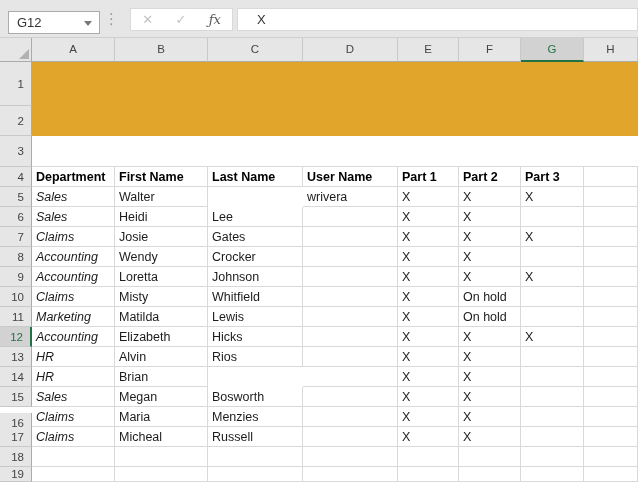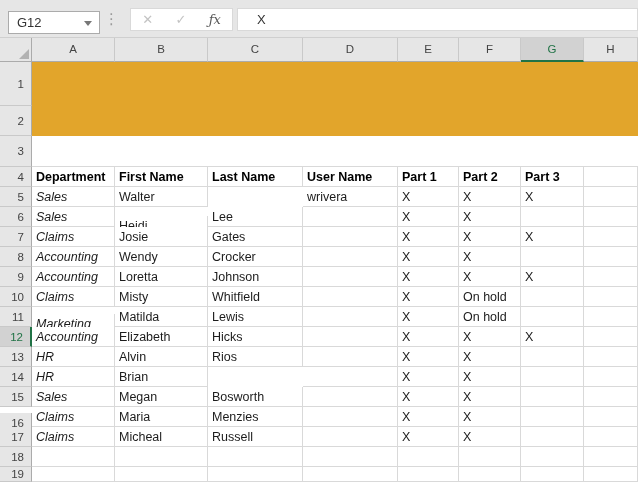--- a/index.html
+++ b/index.html
@@ -123,21 +123,21 @@
       <div class="cell italic" style="left: 32px; top: 149px; width: 83px; height: 20px;">Sales</div>
       <div class="cell" style="left: 115px; top: 149px; width: 93px; height: 20px;">Walter</div>
       <div class="cell" style="left: 208px; top: 149px; width: 95px; height: 20px; margin-top: 28px;">Rivera</div>
       <div class="cell" style="left: 303px; top: 149px; width: 95px; height: 20px;">wrivera</div>
       <div class="cell" style="left: 398px; top: 149px; width: 61px; height: 20px;">X</div>
       <div class="cell" style="left: 459px; top: 149px; width: 62px; height: 20px;">X</div>
       <div class="cell" style="left: 521px; top: 149px; width: 63px; height: 20px;">X</div>
       <div class="cell" style="left: 584px; top: 149px; width: 54px; height: 20px;"></div>
       <div class="rowhdr" style="top: 169px; height: 20px;">6</div>
       <div class="cell italic" style="left: 32px; top: 169px; width: 83px; height: 20px;">Sales</div>
-      <div class="cell" style="left: 115px; top: 178px; width: 93px; height: 20px;">Heidi</div>
+      <div class="cell" style="left: 115px; top: 169px; width: 93px; height: 20px;">Heidi</div>
       <div class="cell" style="left: 208px; top: 169px; width: 95px; height: 20px;">Lee</div>
       <div class="cell" style="left: 303px; top: 169px; width: 95px; height: 20px;"></div>
       <div class="cell" style="left: 398px; top: 169px; width: 61px; height: 20px;">X</div>
       <div class="cell" style="left: 459px; top: 169px; width: 62px; height: 20px;">X</div>
       <div class="cell" style="left: 521px; top: 169px; width: 63px; height: 20px;"></div>
       <div class="cell" style="left: 584px; top: 169px; width: 54px; height: 20px;"></div>
       <div class="rowhdr" style="top: 189px; height: 20px;">7</div>
       <div class="cell italic" style="left: 32px; top: 189px; width: 83px; height: 20px;">Claims</div>
       <div class="cell" style="left: 115px; top: 189px; width: 93px; height: 20px;">Josie</div>
       <div class="cell" style="left: 208px; top: 189px; width: 95px; height: 20px;">Gates</div>
@@ -167,21 +167,21 @@
       <div class="rowhdr" style="top: 249px; height: 20px;">10</div>
       <div class="cell italic" style="left: 32px; top: 249px; width: 83px; height: 20px;">Claims</div>
       <div class="cell" style="left: 115px; top: 249px; width: 93px; height: 20px;">Misty</div>
       <div class="cell" style="left: 208px; top: 249px; width: 95px; height: 20px;">Whitfield</div>
       <div class="cell" style="left: 303px; top: 249px; width: 95px; height: 20px;"></div>
       <div class="cell" style="left: 398px; top: 249px; width: 61px; height: 20px;">X</div>
       <div class="cell" style="left: 459px; top: 249px; width: 62px; height: 20px;">On hold</div>
       <div class="cell" style="left: 521px; top: 249px; width: 63px; height: 20px;"></div>
       <div class="cell" style="left: 584px; top: 249px; width: 54px; height: 20px;"></div>
       <div class="rowhdr" style="top: 269px; height: 20px;">11</div>
-      <div class="cell italic" style="left: 32px; top: 276px; width: 83px; height: 20px;">Marketing</div>
+      <div class="cell italic" style="left: 32px; top: 269px; width: 83px; height: 20px;">Marketing</div>
       <div class="cell" style="left: 115px; top: 269px; width: 93px; height: 20px;">Matilda</div>
       <div class="cell" style="left: 208px; top: 269px; width: 95px; height: 20px;">Lewis</div>
       <div class="cell" style="left: 303px; top: 269px; width: 95px; height: 20px;"></div>
       <div class="cell" style="left: 398px; top: 269px; width: 61px; height: 20px;">X</div>
       <div class="cell" style="left: 459px; top: 269px; width: 62px; height: 20px;">On hold</div>
       <div class="cell" style="left: 521px; top: 269px; width: 63px; height: 20px;"></div>
       <div class="cell" style="left: 584px; top: 269px; width: 54px; height: 20px;"></div>
       <div class="rowhdr sel" style="top: 289px; height: 20px;">12</div>
       <div class="cell italic" style="left: 32px; top: 289px; width: 83px; height: 20px;">Accounting</div>
       <div class="cell" style="left: 115px; top: 289px; width: 93px; height: 20px;">Elizabeth</div>

